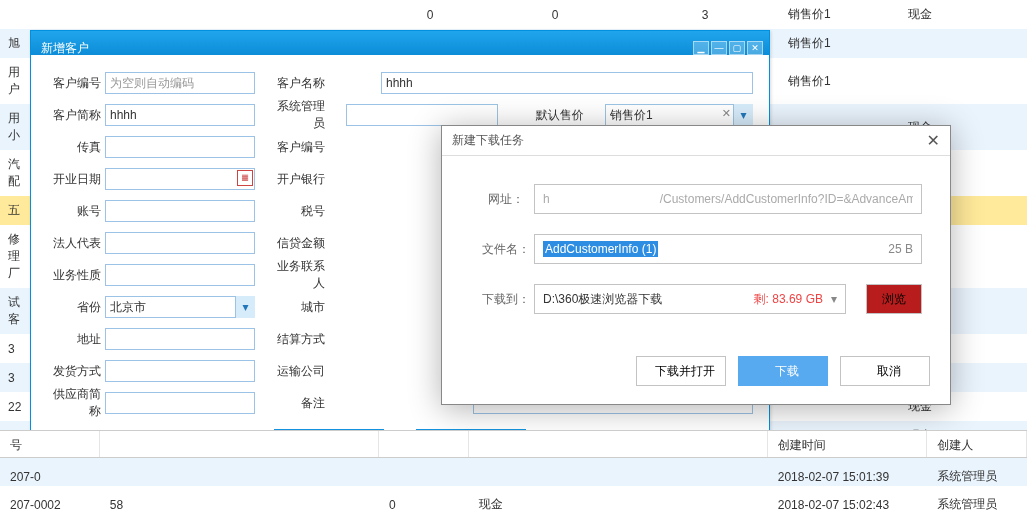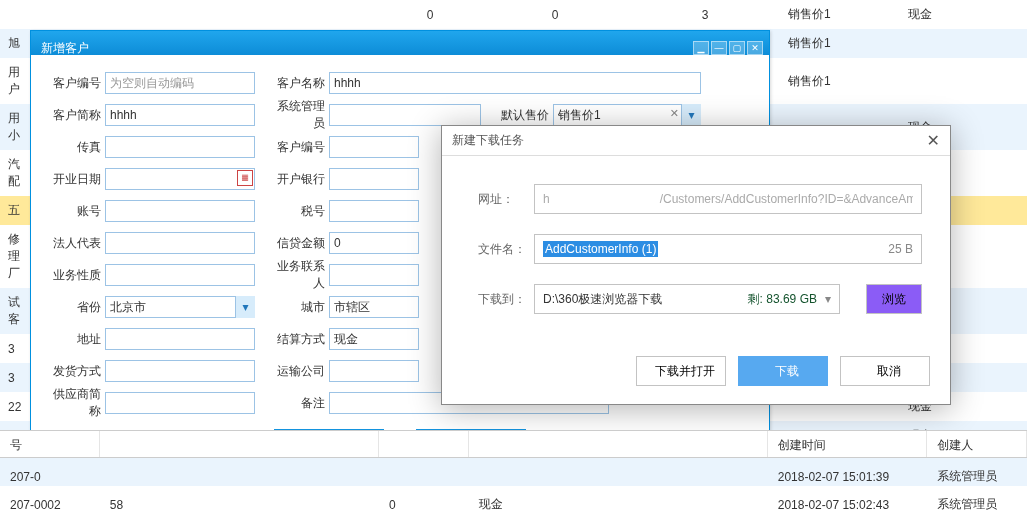--- a/index.html
+++ b/index.html
@@ -44,21 +44,21 @@
   .dlg-ctrl {
     width: 16px; height:14px;
     background: rgba(255,255,255,.25);
     border:1px solid rgba(255,255,255,.5);
     display:flex; align-items:center; justify-content:center;
     font-size:9px; color:#fff; cursor:pointer;
   }
   .dlg-body { padding: 12px 16px 0 16px; }
   .form-row { display:flex; align-items:center; height:32px; }
   .form-col-left { display:flex; align-items:center; width: 224px; }
-  .form-col-right { display:flex; align-items:center; flex:1; }
+  .form-col-right { display:flex; align-items:center; flex:1;justify-content:space-between; }
   .lbl { width:58px; text-align:right; padding-right:4px; font-size:12px; color:#333;}
   .inp {
     height:22px; border:1px solid #9cc3e5; padding:0 4px;
     font-size:12px; color:#333; background:#fff;
   }
   .inp.wide { width: 372px; }
   .inp.nrw { width:150px; }
   .inp::placeholder{ color:#999;}
   .sel { position:relative; display:inline-block;}
   .sel .chev {
@@ -92,40 +92,40 @@
     width:510px; height:280px;
     background:#fff; border:1px solid #888;
     box-shadow:0 4px 30px rgba(0,0,0,.3);
   }
   .dlg2-title { height:30px; border-bottom:1px solid #ddd;
     padding:7px 10px; display:flex; align-items:center; justify-content:space-between;
     color:#555; font-size:12px;}
   .dlg2-close{ font-size:16px; color:#555; cursor:pointer;}
   .dlg2-body{ padding:28px 28px 0 36px;}
   .dlg2-row{ display:flex; align-items:center; margin-bottom:20px;}
-  .dlg2-lbl{ width:56px; text-align:left; color:#666; font-size:12px;}
+  .dlg2-lbl{ width:56px; text-align:center; color:#666; font-size:12px;}
   .dlg2-inp{
     flex:1; height:30px; border:1px solid #c3c3c3;
     padding:0 8px; font-size:12px; color:#888;
   }
   .dlg2-fname{
     flex:1; height:30px; border:1px solid #c3c3c3;
     display:flex; align-items:center; padding:0 8px;
   }
   .dlg2-fname .sel-text{ background:#2c8de3; color:#fff; padding:1px 2px;}
   .dlg2-fname .size{ margin-left:auto; color:#888;text-align:center;}
   .dlg2-path{
     flex:1; height:30px; border:1px solid #c3c3c3;
     display:flex; align-items:center; padding:8px 8px; font-size:12px;
   }
-  .dlg2-path .remain{ margin-left:auto; color:#14532d;}
+  .dlg2-path .remain{ margin-left:auto; color:#ef4444;}
   .dlg2-path .chev2{ margin-left:8px; color:#888;}
   .btn-browse{
-    margin-left:26px; width:56px; height:30px;
-    border:1px solid #c3c3c3; background:#8b5cf6; cursor:pointer;
+    margin-left:20px; width:56px; height:30px;
+    border:1px solid #c3c3c3; background:#b91c1c; cursor:pointer;
     font-size:12px;
   }
   .dlg2-btns{
     position:absolute; right:20px; bottom:18px; display:flex; gap:12px;
   }
   .btn2{ width:90px; height:30px; border:1px solid #c3c3c3; background:#fff;
     font-size:12px; cursor:pointer;padding-left:14px;}
   .btn2.primary{ background:#57a9f0; color:#fff; border-color:#57a9f0;}
   
   .grid-head{

